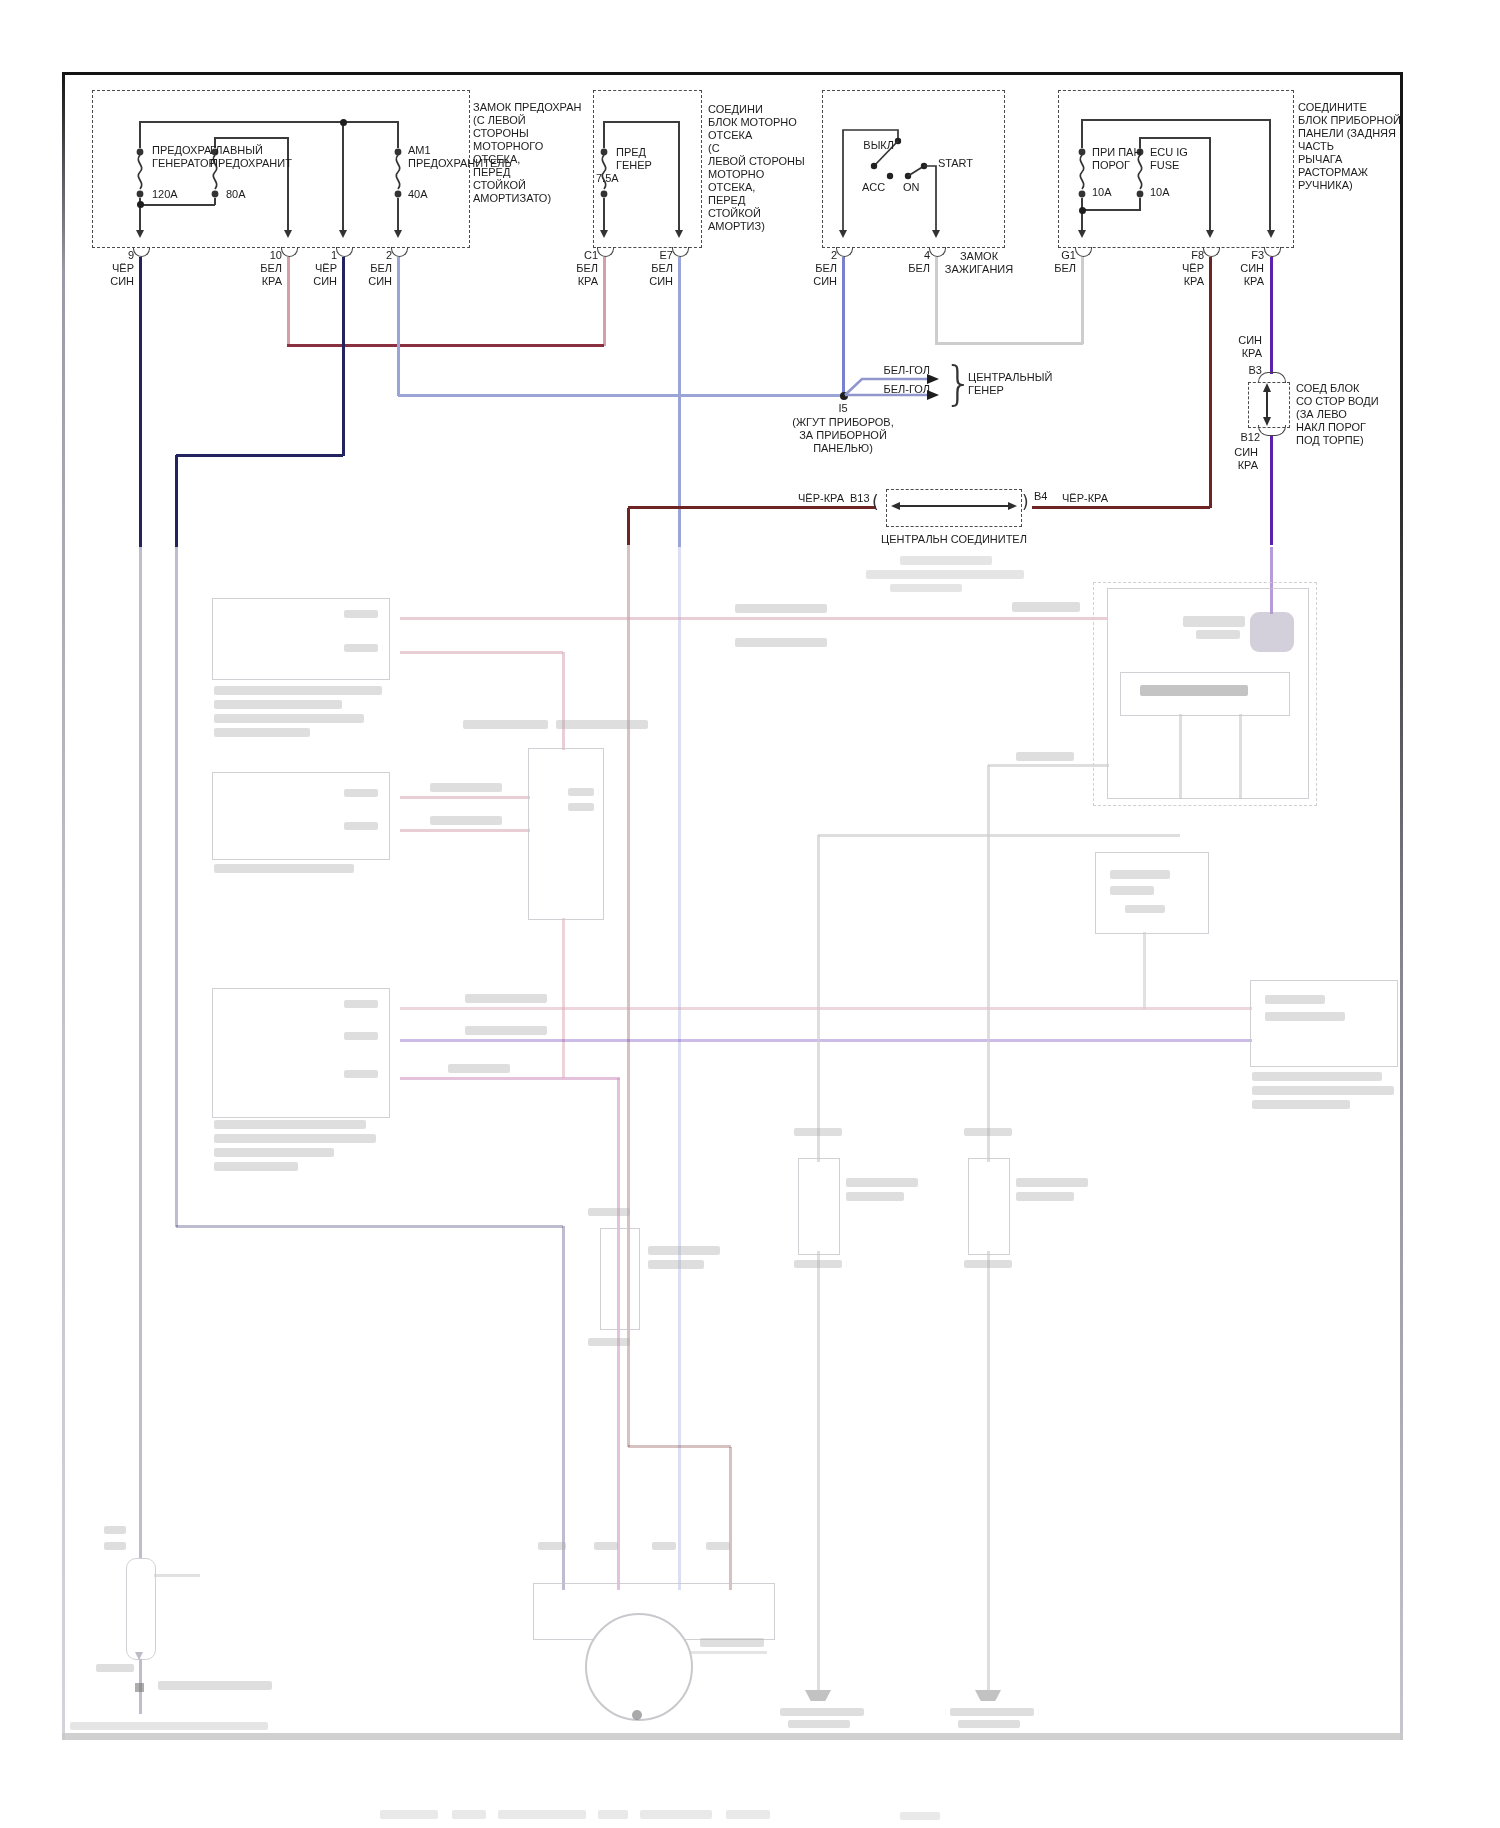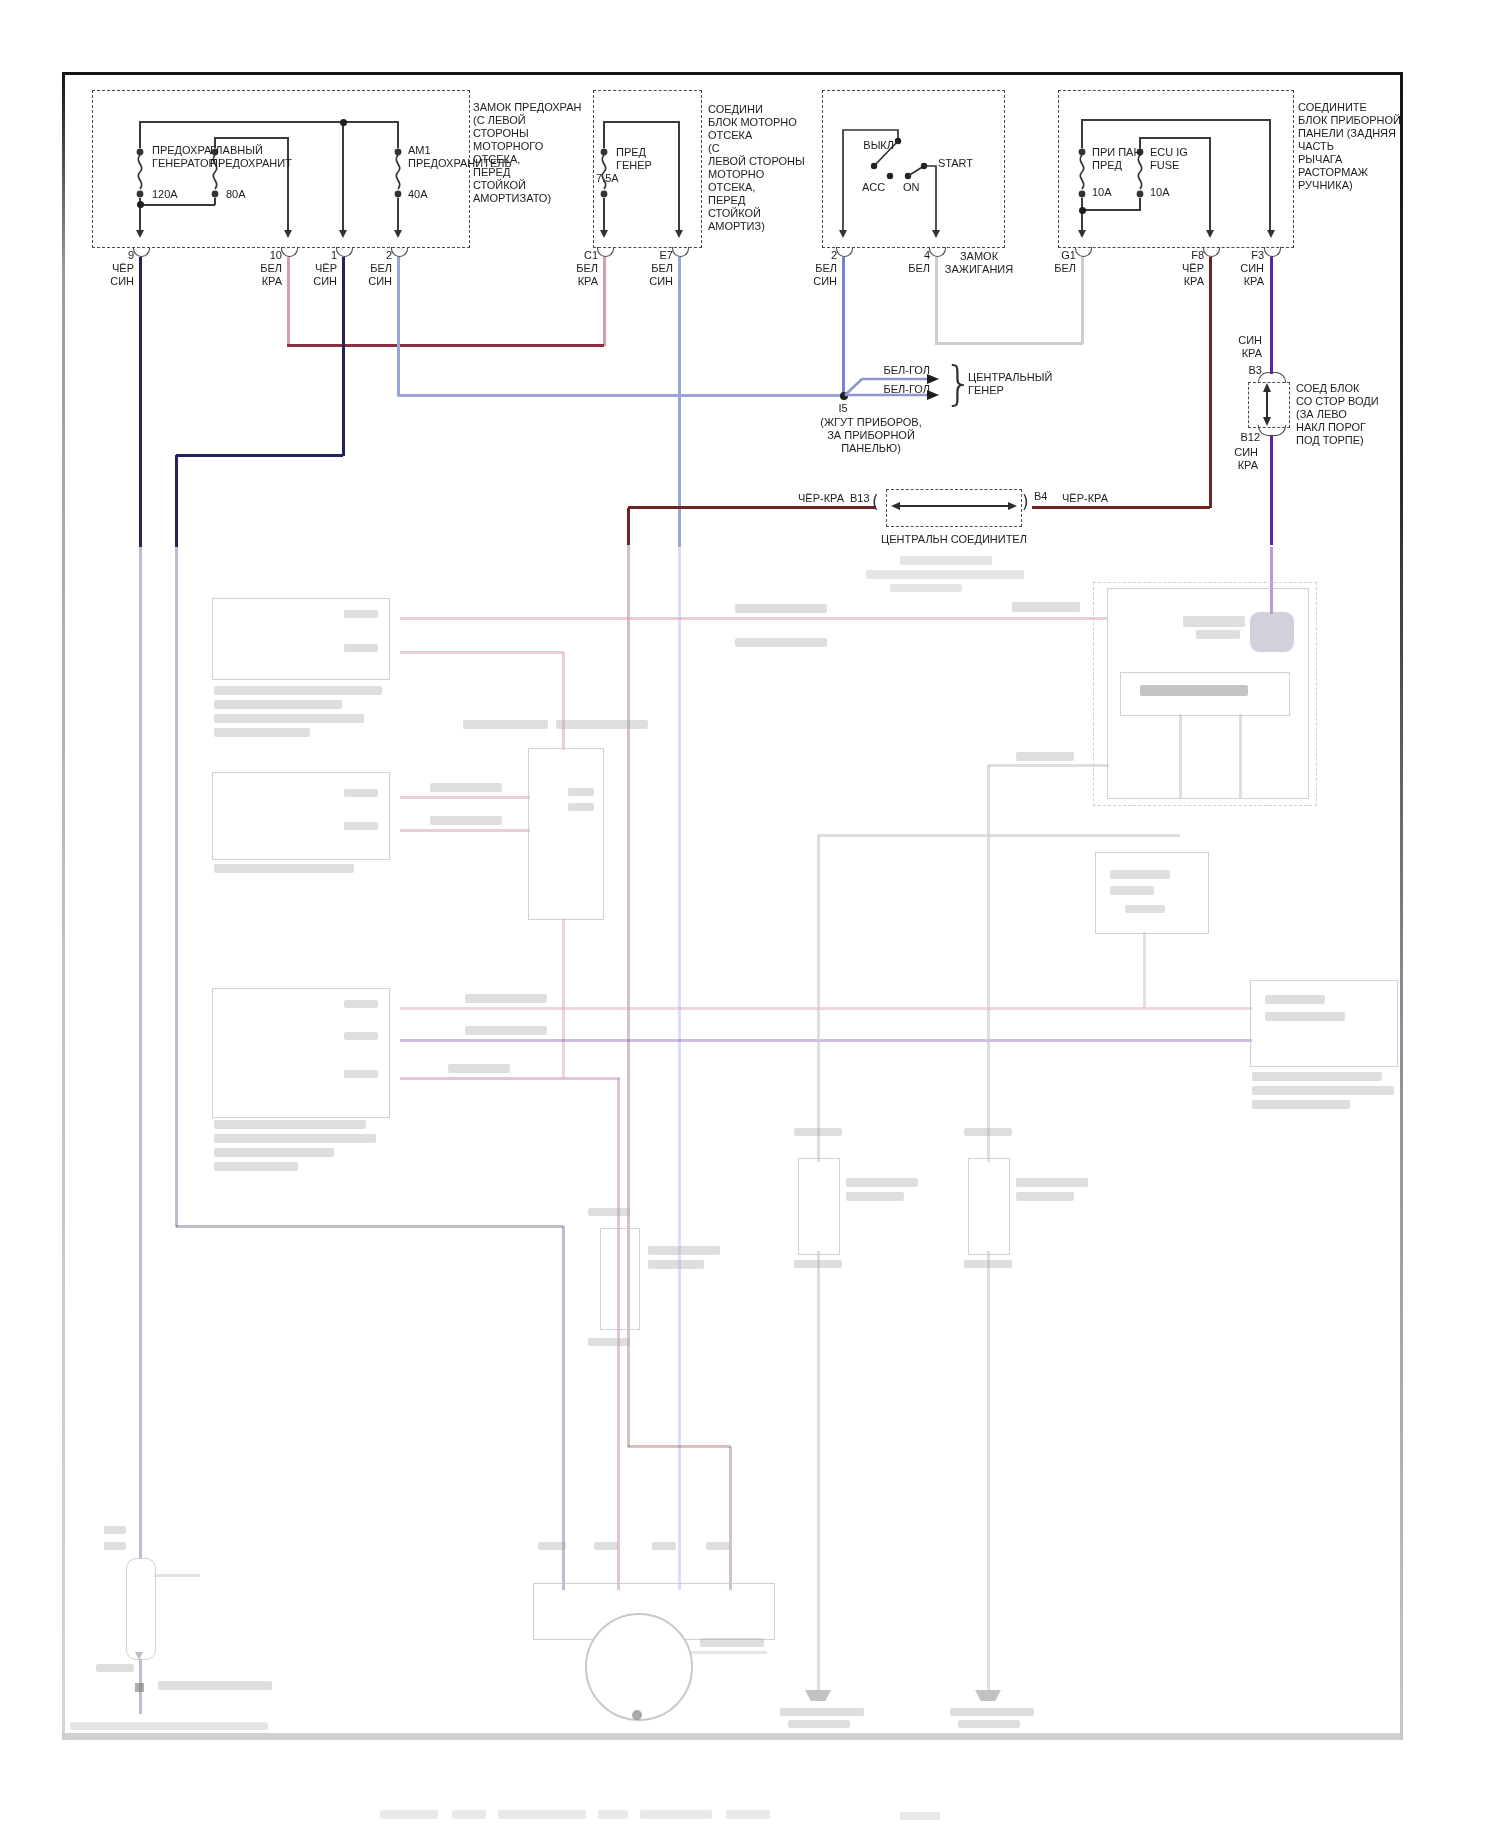--- a/index.html
+++ b/index.html
@@ -148,21 +148,21 @@
       <circle cx="8" cy="4" r="3.4" fill="#333"></circle>
       <circle cx="8" cy="46" r="3.4" fill="#333"></circle>
       <path d="M8,7 C2,14 14,18 8,24 C2,30 14,34 8,41" fill="none" stroke="#333" stroke-width="1.7"></path>
     </svg>
   <svg style="left:1132px;top:148px" width="16" height="50" viewBox="0 0 16 50">
       <circle cx="8" cy="4" r="3.4" fill="#333"></circle>
       <circle cx="8" cy="46" r="3.4" fill="#333"></circle>
       <path d="M8,7 C2,14 14,18 8,24 C2,30 14,34 8,41" fill="none" stroke="#333" stroke-width="1.7"></path>
     </svg>
   <div class="t" style="left:1092px;top:146px;width:56px">ПРИ ПАН
-ПРЕД</div>
+ПОРОГ</div>
   <div class="t" style="left:1092px;top:186px">10A</div>
   <div class="t" style="left:1150px;top:146px;width:56px">ECU IG
 FUSE</div>
   <div class="t" style="left:1150px;top:186px">10A</div>
 
   <div class="av" style="left:135.5px;top:230px"></div>
   <div class="av" style="left:283.5px;top:230px"></div>
   <div class="av" style="left:338.5px;top:230px"></div>
   <div class="av" style="left:393.5px;top:230px"></div>
   <div class="av" style="left:599.5px;top:230px"></div>
@@ -232,21 +232,21 @@
     <polyline points="2,23 84,23" fill="none" stroke="#8f97cc" stroke-width="2.6"></polyline>
     <polygon points="84,2 96,7 84,12" fill="#1e1e1e"></polygon>
     <polygon points="84,18 96,23 84,28" fill="#1e1e1e"></polygon>
   </svg>
   <div class="t tr" style="left:852px;top:364px;width:78px">БЕЛ-ГОЛ</div>
   <div class="t tr" style="left:852px;top:383px;width:78px">БЕЛ-ГОЛ</div>
   <div class="brace" style="left:944px;top:360px">}</div>
   <div class="t" style="left:968px;top:371px;width:100px">ЦЕНТРАЛЬНЫЙ
 ГЕНЕР</div>
   <div class="t tc" style="left:831px;top:402px;width:24px">I5</div>
-  <div class="t tc" style="left:791px;top:416px;width:160px">(ЖГУТ ПРИБОРОВ,
+  <div class="t tc" style="left:763px;top:416px;width:160px">(ЖГУТ ПРИБОРОВ,
 ЗА ПРИБОРНОЙ
 ПАНЕЛЬЮ)</div>
 
   <div class="t tr" style="left:778px;top:492px;width:66px">ЧЁР-КРА</div>
   <div class="t" style="left:850px;top:492px;width:30px">B13</div>
   <div class="paren" style="left:872px;top:492px">(</div>
   <div class="box" style="left:886px;top:489px;width:134px;height:36px"></div>
   <div class="ln" style="left:897px;top:505.2px;width:112px;height:1.8px;background:#2e2e2e"></div>
   <div style="position:absolute;left:891px;top:501.5px;width:0;height:0;border-top:4.5px solid transparent;border-bottom:4.5px solid transparent;border-right:9px solid #2e2e2e"></div>
   <div style="position:absolute;left:1008px;top:501.5px;width:0;height:0;border-top:4.5px solid transparent;border-bottom:4.5px solid transparent;border-left:9px solid #2e2e2e"></div>

